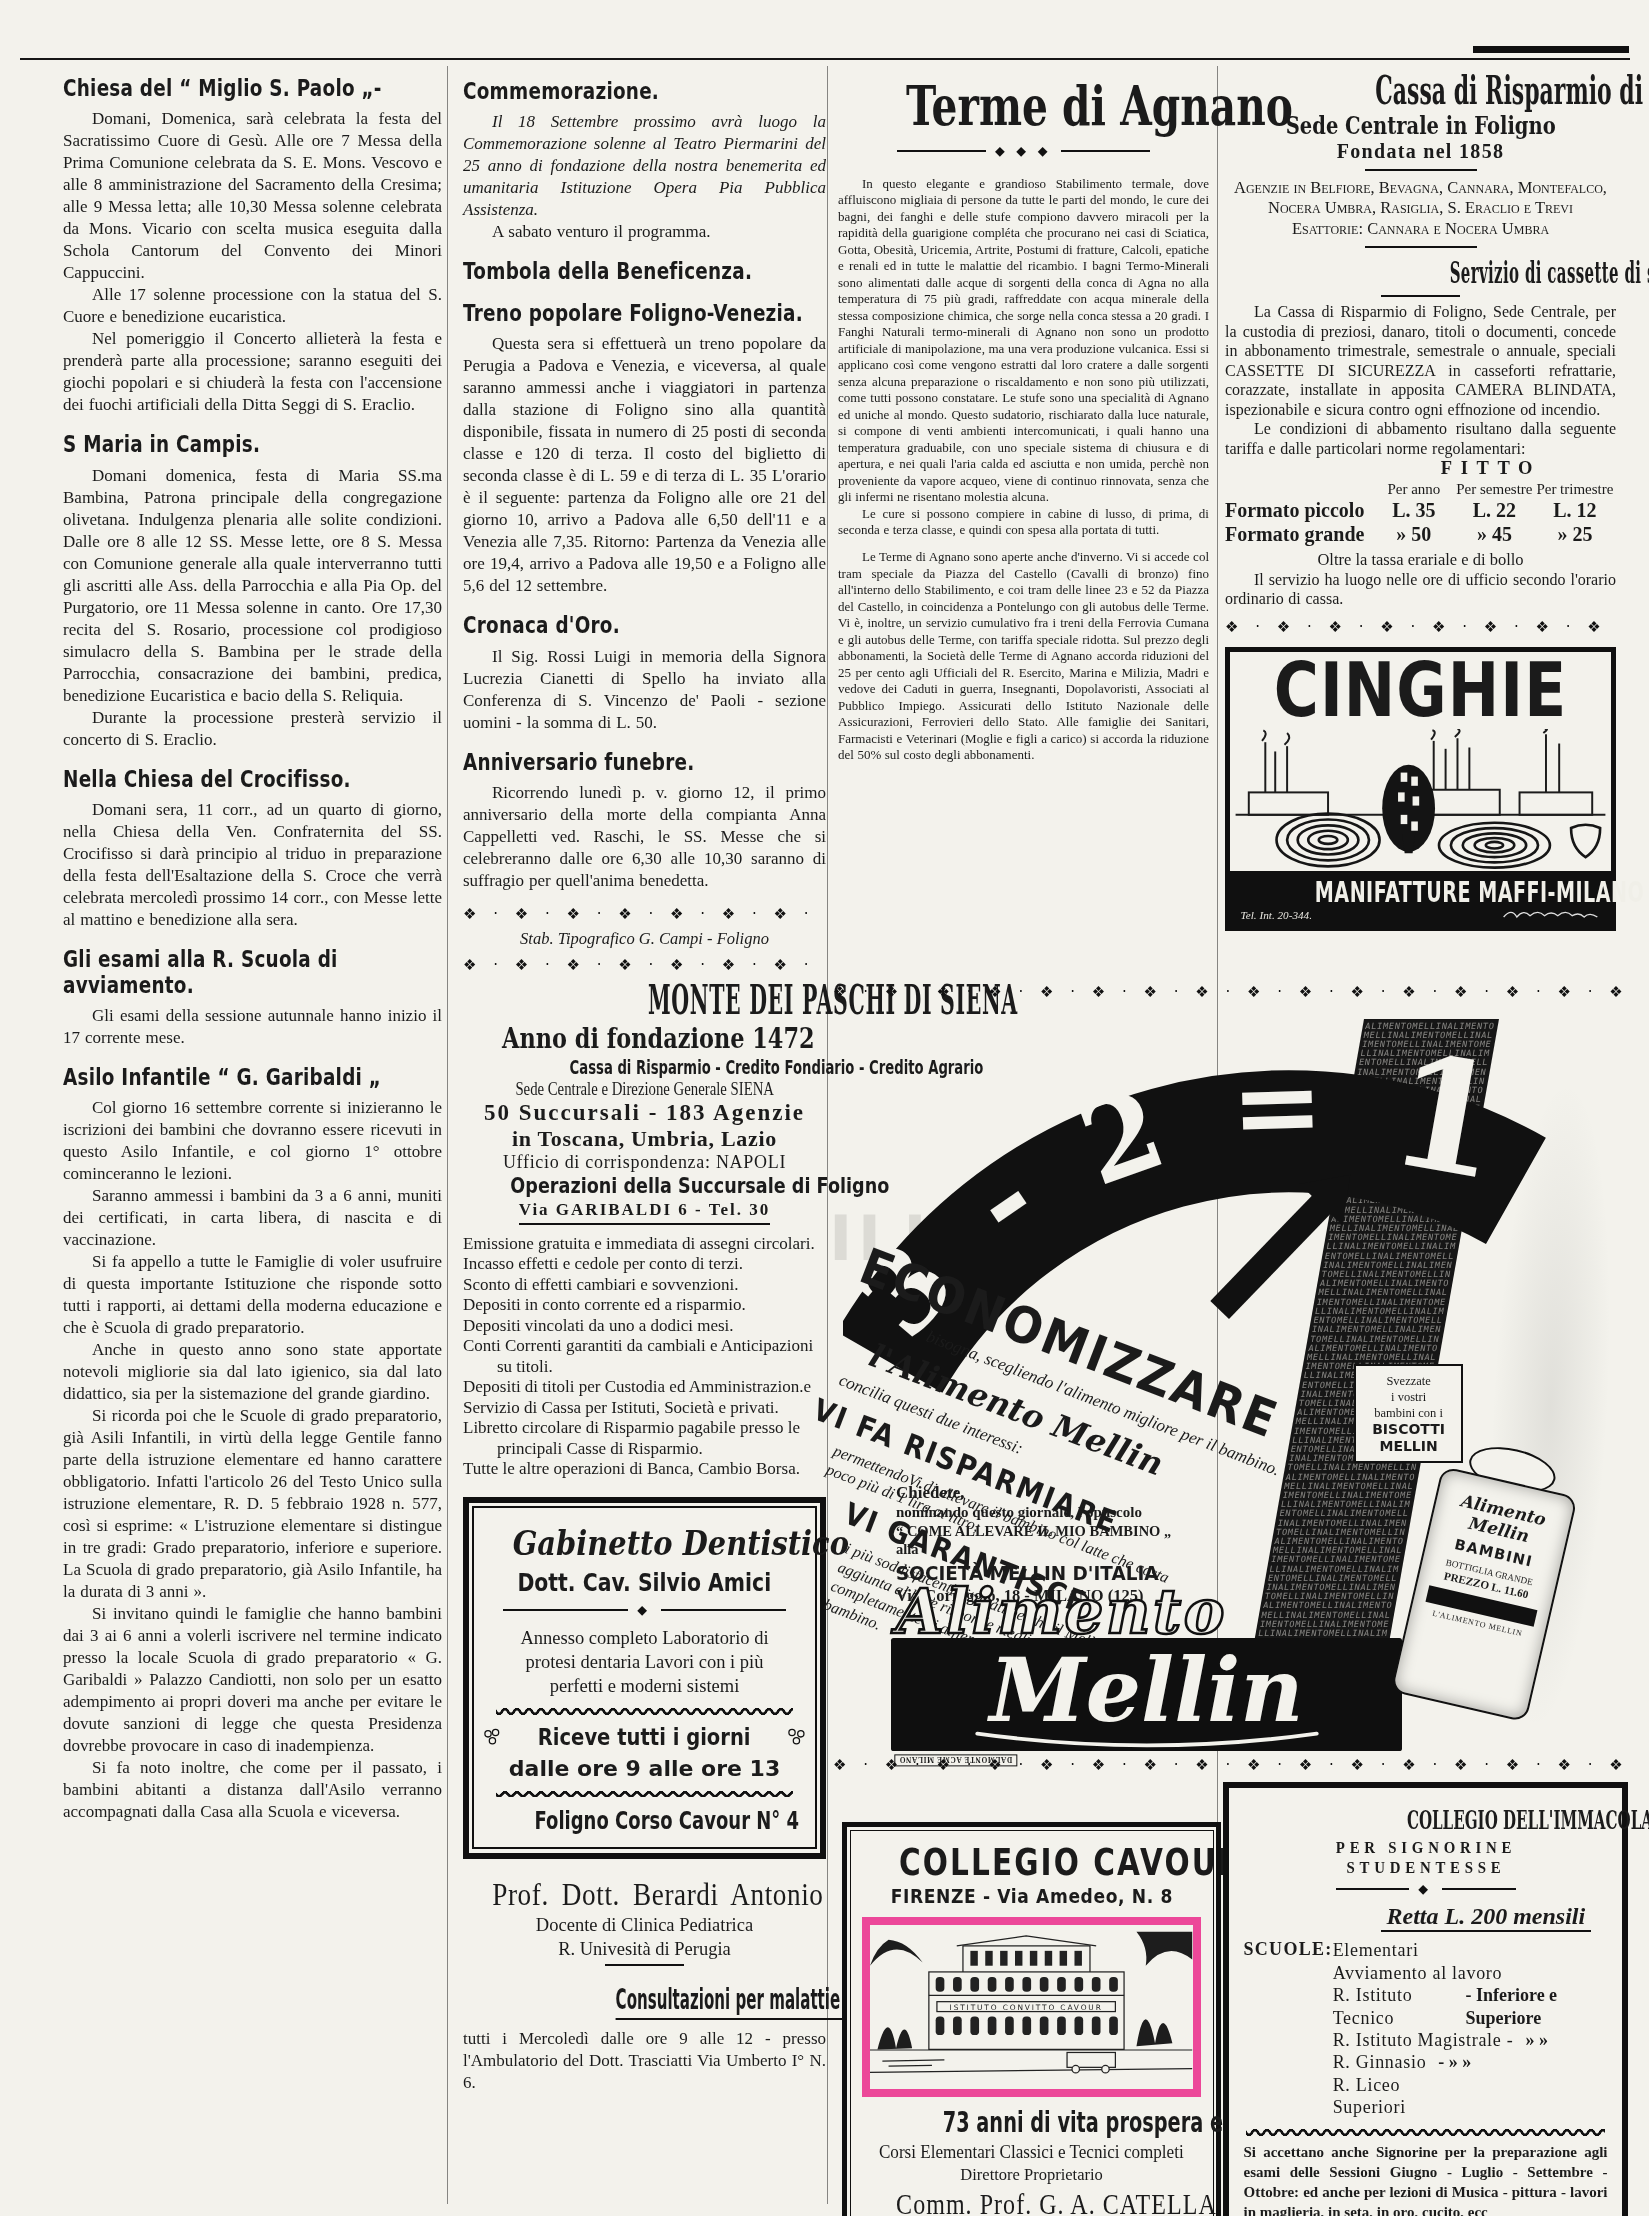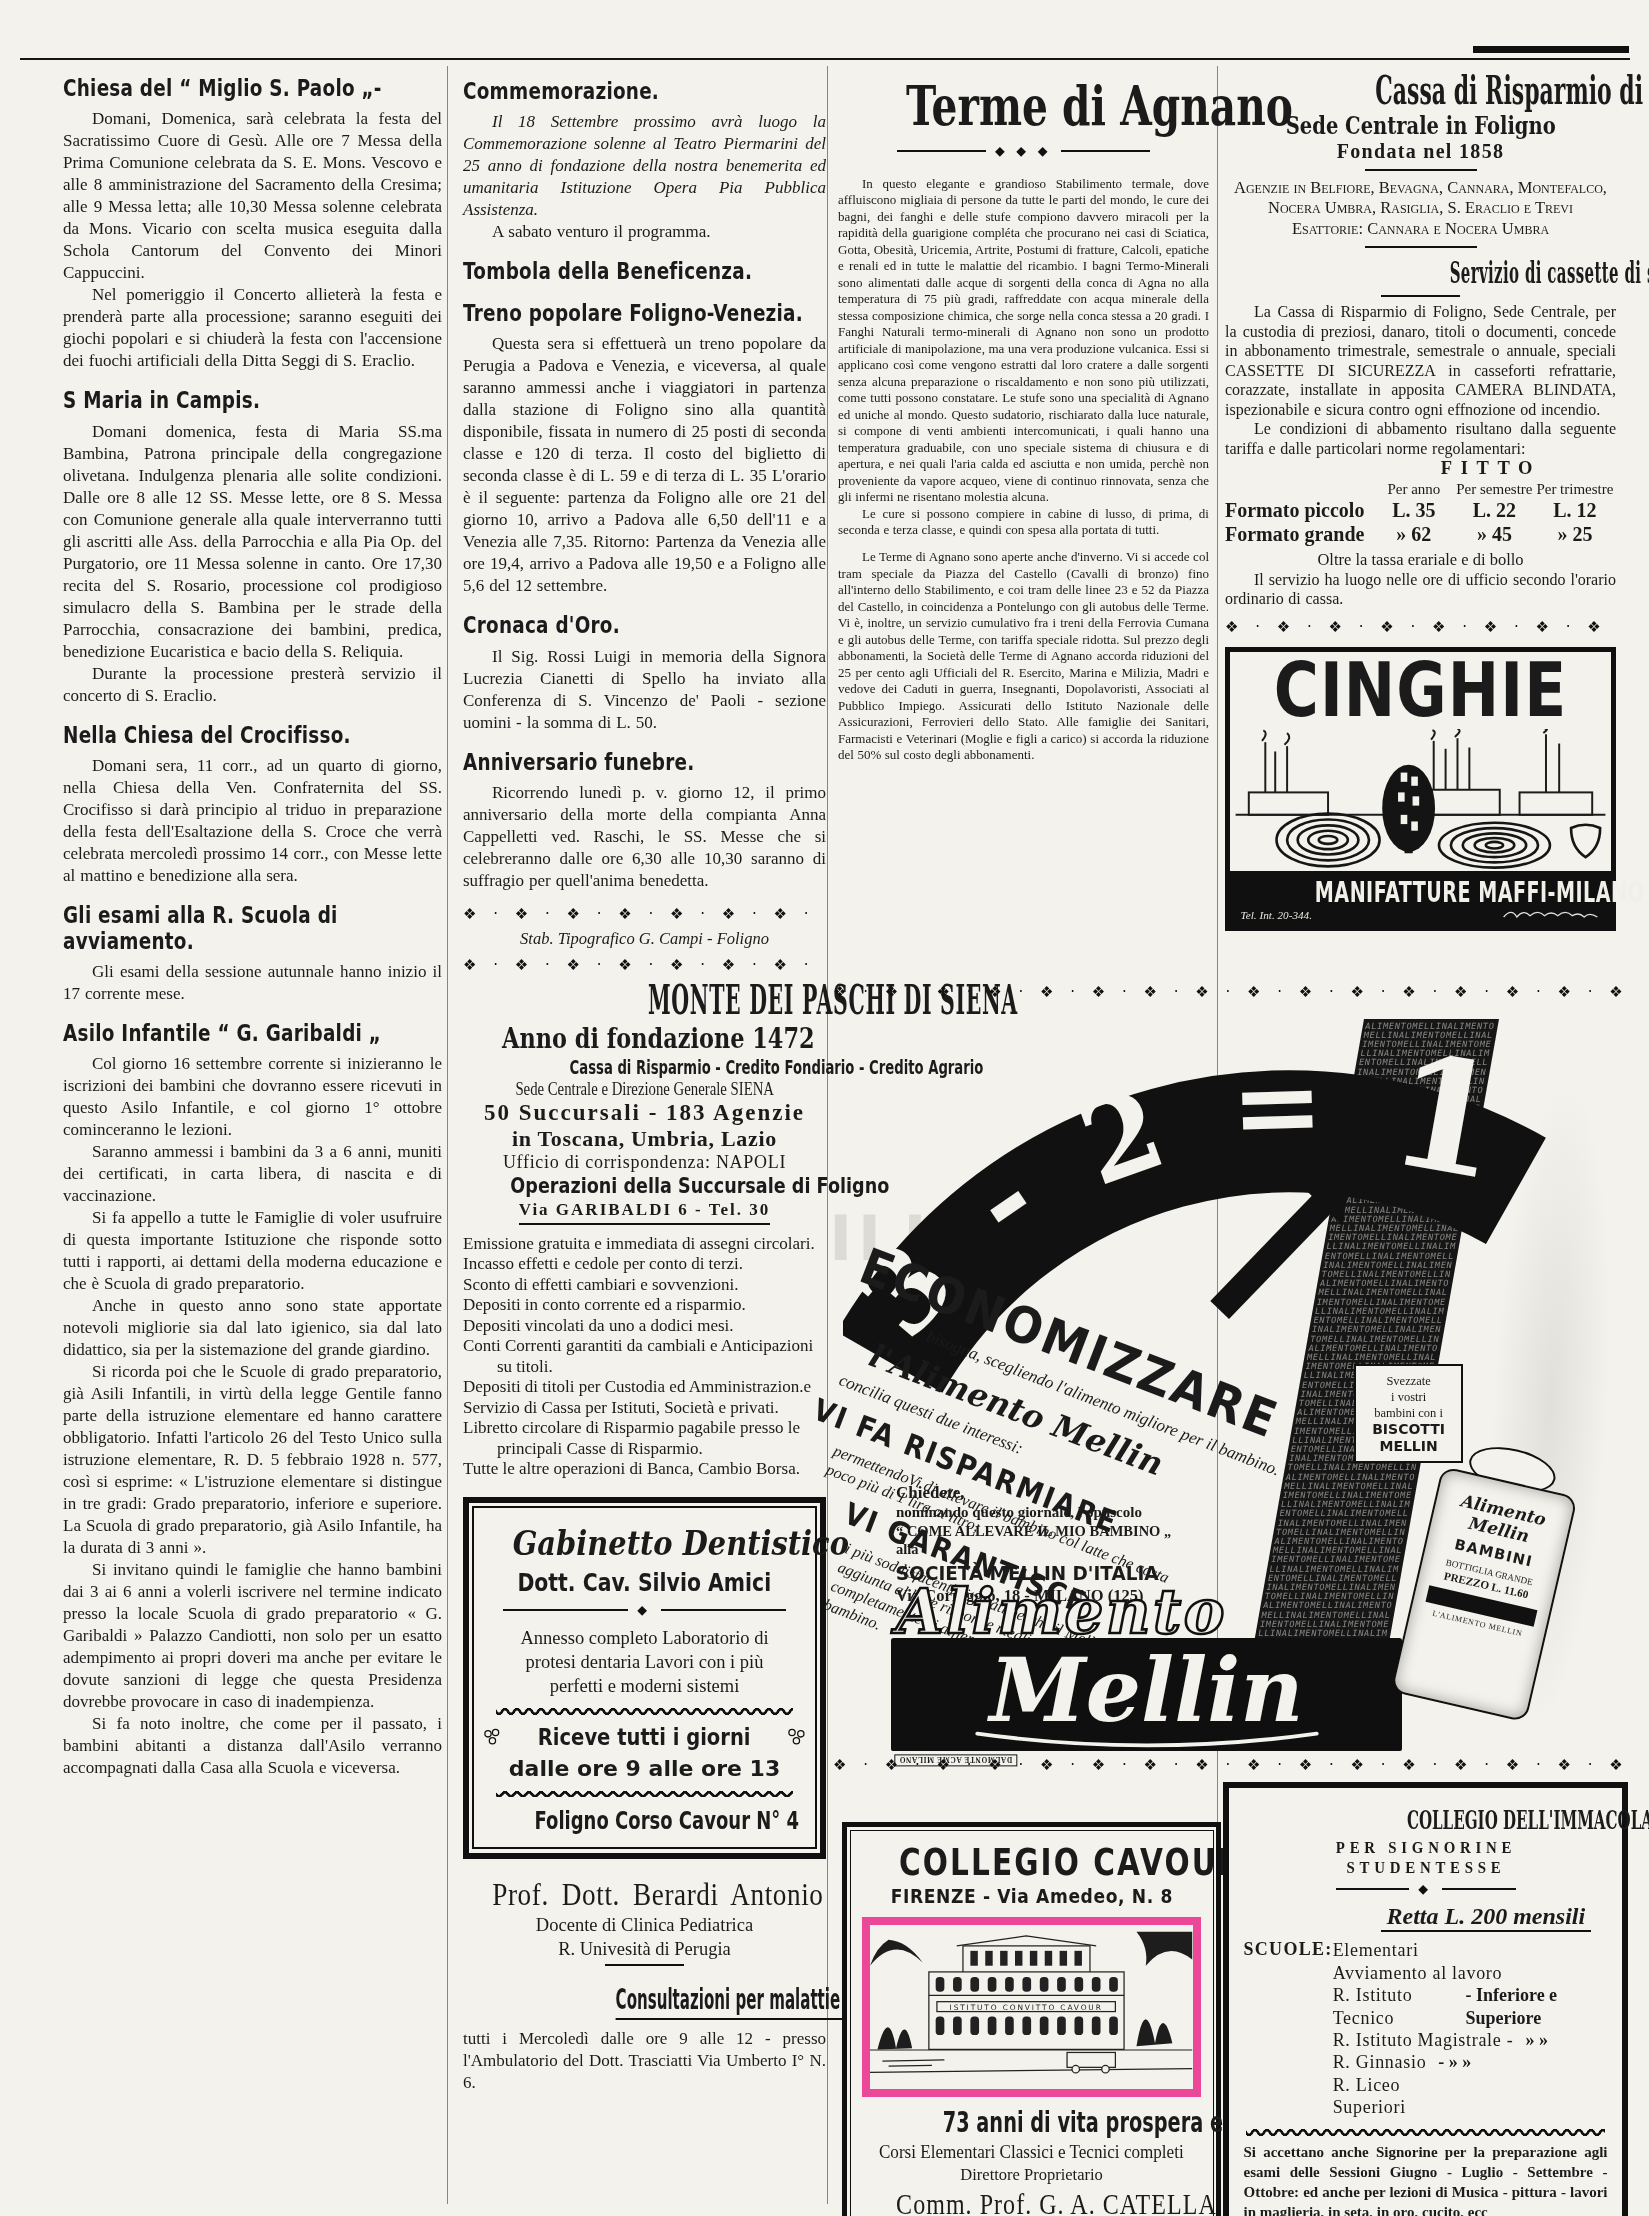--- a/index.html
+++ b/index.html
@@ -178,20 +178,21 @@
   <div class="corner-bar"></div>
   <div class="vrule" style="left:447px"></div>
   <div class="vrule" style="left:827px"></div>
   <div class="vrule" style="left:1217px"></div>
   <div class="wm">ILLI.IT</div>
   <div class="blob"></div>
 
   <section id="c1">
     <h3 class="h-sec mt0">Chiesa del “ Miglio S. Paolo „-</h3>
     <p class="b">Domani, Domenica, sarà celebrata la festa del Sacratissimo Cuore di Gesù. Alle ore 7 Messa della Prima Comunione celebrata da S. E. Mons. Vescovo e alle 8 amministrazione del Sacramento della Cresima; alle 9 Messa letta; alle 10,30 Messa solenne celebrata da Mons. Vicario con scelta musica eseguita dalla Schola Cantorum del Convento dei Minori Cappuccini.</p>
+    <p class="b">Alle 17 solenne processione con la statua del S. Cuore e benedizione eucaristica.</p>
     <p class="b">Nel pomeriggio il Concerto allieterà la festa e prenderà parte alla processione; saranno eseguiti dei giochi popolari e si chiuderà la festa con l'accensione dei fuochi artificiali della Ditta Seggi di S. Eraclio.</p>
 
     <h3 class="h-sec">S Maria in Campis.</h3>
     <p class="b">Domani domenica, festa di Maria SS.ma Bambina, Patrona principale della congregazione olivetana. Indulgenza plenaria alle solite condizioni. Dalle ore 8 alle 12 SS. Messe lette, ore 8 S. Messa con Comunione generale alla quale interverranno tutti gli ascritti alle Ass. della Parrocchia e alla Pia Op. del Purgatorio, ore 11 Messa solenne in canto. Ore 17,30 recita del S. Rosario, processione col prodigioso simulacro della S. Bambina per le strade della Parrocchia, consacrazione dei bambini, predica, benedizione Eucaristica e bacio della S. Reliquia.</p>
     <p class="b">Durante la processione presterà servizio il concerto di S. Eraclio.</p>
 
     <h3 class="h-sec">Nella Chiesa del Crocifisso.</h3>
     <p class="b">Domani sera, 11 corr., ad un quarto di giorno, nella Chiesa della Ven. Confraternita del SS. Crocifisso si darà principio al triduo in preparazione della festa dell'Esaltazione della S. Croce che verrà celebrata mercoledì prossimo 14 corr., con Messe lette al mattino e benedizione alla sera.</p>
 
     <h3 class="h-sec">Gli esami alla R. Scuola di avviamento.</h3>
@@ -471,21 +472,21 @@
         <span>Per trimestre</span>
       </div>
       <div class="ft-r">
         <span class="lab">Formato piccolo</span>
         <span>L. 35</span>
         <span>L. 22</span>
         <span>L. 12</span>
       </div>
       <div class="ft-r">
         <span class="lab">Formato grande</span>
-        <span>» 62</span>
+        <span>» 50</span>
         <span>» 45</span>
         <span>» 25</span>
       </div>
       <div style="font-size:16.5px;margin-top:4px">Oltre la tassa erariale e di bollo</div>
       <p class="b cb">Il servizio ha luogo nelle ore di ufficio secondo l'orario ordinario di cassa.</p>
     </div>
 
     <div class="drow" style="margin-top:9.2px">❖ · ❖ · ❖ · ❖ · ❖ · ❖ · ❖ · ❖ · ❖ · ❖ · ❖ · ❖ · ❖ · ❖</div>
 
     <div class="cin">

